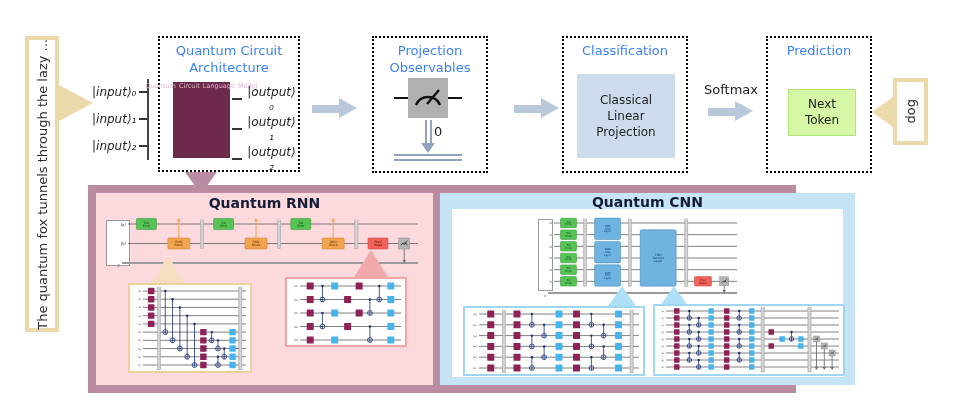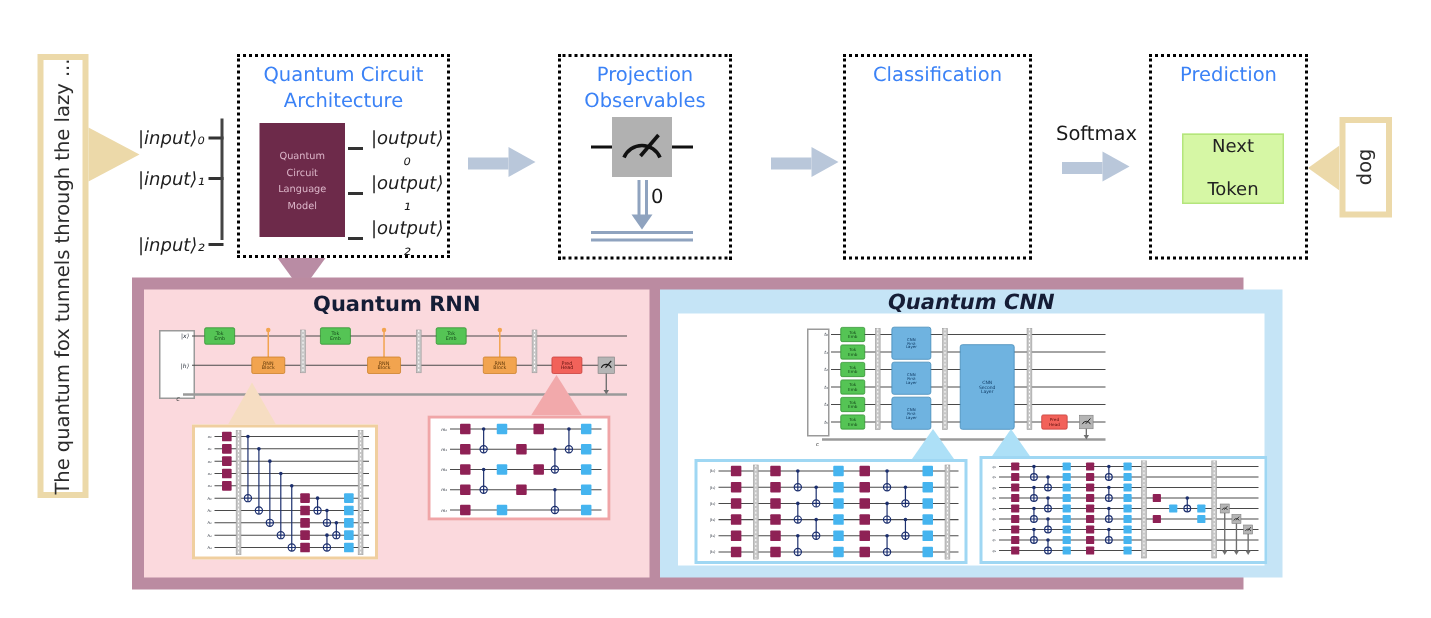--- a/index.html
+++ b/index.html
@@ -10,41 +10,41 @@
   .tanbox{position:absolute;border:4px solid var(--tan,#ecd9a9);background:#fff;
           display:flex;align-items:center;justify-content:center;box-sizing:border-box;}
   .vtext{writing-mode:vertical-rl;transform:rotate(180deg);font-size:13px;color:#2c2c2c;white-space:nowrap;}
   .tri{position:absolute;width:0;height:0;}
   
   .dotted-box{position:absolute;border:2px dotted #000;background:#fff;box-sizing:border-box;text-align:center;}
   .box-title{font-size:13px;line-height:1.3;padding-top:5px;color:#3b82f6;}
   .ket-row{position:absolute;display:flex;align-items:center;gap:3px;font-style:italic;font-size:12px;color:#1d1d1d;}
   .wire-tick{width:10px;height:1.5px;background:#333;}
   .qclm{position:absolute;left:13px;top:44px;width:57px;height:76px;background:var(--maroon_core,#6d2a4a);
-        display:flex;flex-direction:column;justify-content:center;gap:3px;font-size:6.5px;color:#dcb6c9;}
+        display:flex;justify-content:center;gap:3px;font-size:6.5px;color:#dcb6c9;}
   .core-blue{position:absolute;left:13px;top:36px;width:98px;height:84px;background:var(--proj_blue,#ccdcec);
         display:flex;flex-direction:column;justify-content:center;font-size:12px;line-height:1.35;color:#222;}
   .core-green{position:absolute;left:20px;top:51px;width:68px;height:47px;background:var(--next_green,#d6f7a5);
-        border:1px solid #b4e57c;display:flex;flex-direction:column;justify-content:space-between;font-size:12px;line-height:1.3;color:#222;box-sizing:border-box;}
+        border:1px solid #b4e57c;display:flex;flex-direction:column;justify-content:center;font-size:12px;line-height:1.3;color:#222;box-sizing:border-box;}
   
   .flow-arrow{position:absolute;width:45px;height:21px;}
   .flow-arrow .shaft{position:absolute;left:0;top:6.5px;width:27px;height:8px;background:var(--arrow,#b9c7da);}
   .flow-arrow .head{position:absolute;left:27px;top:0;width:0;height:0;
       border-top:10.5px solid transparent;border-bottom:10.5px solid transparent;border-left:18px solid var(--arrow,#b9c7da);}
   .softmax{position:absolute;left:699px;top:82px;width:64px;text-align:center;font-size:13px;color:#1a1a1a;}
   
   .meter-box{position:absolute;left:34px;top:40px;width:40px;height:40px;background:#b1b1b1;}
   .stub{position:absolute;height:2.2px;background:#111;}
   .dropline{position:absolute;width:1.8px;background:var(--steel,#8fa3bf);}
   .drophead{position:absolute;width:0;height:0;border-left:7px solid transparent;border-right:7px solid transparent;
             border-top:10px solid var(--steel,#8fa3bf);}
   .groundline{position:absolute;height:2.4px;background:var(--steel,#8fa3bf);}
   .measured{position:absolute;left:60px;top:86px;font-size:13px;color:#1a1a1a;}
   
-  .panels{position:absolute;left:88px;top:185px;width:708px;height:208px;background:var(--mauve,#bb8ba1);padding-left:33px;}
+  .panels{position:absolute;left:88px;top:185px;width:708px;height:208px;background:var(--mauve,#bb8ba1);}
   .panel{position:absolute;top:8px;height:192px;}
   .rnn-panel{left:8px;width:337px;background:var(--pink_panel,#fbd9dd);}
   .cnn-panel{left:352px;width:415px;background:var(--blue_panel,#c5e4f6);}
   .panel-title{position:absolute;top:2px;left:0;right:0;text-align:center;font-size:14px;font-weight:bold;color:#151d36;}
   .cnn-inner{position:absolute;left:12px;top:16px;width:391px;height:168px;background:#fff;}
   .subbox{position:absolute;background:#fff;box-sizing:border-box;}
   .bracket{position:absolute;background:#fff;border:1px solid #9a9a9a;box-sizing:border-box;}
   svg text{font-family:"DejaVu Sans","Liberation Sans",sans-serif;}
 </style>
 </head>
@@ -58,21 +58,21 @@
   <div class="tri" style="left:59px;top:85px;border-top:18px solid transparent;border-bottom:18px solid transparent;border-left:34px solid var(--tan,#ecd9a9);"></div>
 
   <div class="ket-row" style="left:92px;top:85px;">
     <span>|input⟩₀</span>
       <span class="wire-tick"></span>
   </div>
   <div class="ket-row" style="left:92px;top:112px;">
     <span>|input⟩₁</span>
       <span class="wire-tick"></span>
   </div>
-  <div class="ket-row" style="left:92px;top:139px;margin-top:17px;">
+  <div class="ket-row" style="left:92px;top:139px;">
     <span>|input⟩₂</span>
       <span class="wire-tick"></span>
   </div>
   <div class="abs" style="left:147px;top:79px;width:1.5px;height:81px;background:#444;"></div>
 
   <div class="dotted-box" style="left:158px;top:36px;width:142px;height:136px;">
     <div class="box-title">
       <div>Quantum Circuit</div>
       <div>Architecture</div>
     </div>
@@ -123,20 +123,25 @@
     <div class="groundline" style="left:20px;top:121px;width:68px;"></div>
   </div>
 
   <div class="flow-arrow" style="left:514px;top:98px;">
     <div class="shaft"></div>
       <div class="head"></div>
   </div>
 
   <div class="dotted-box" style="left:562px;top:36px;width:126px;height:137px;">
     <div class="box-title">Classification</div>
+    <div class="core-blue">
+      <div>Classical</div>
+      <div>Linear</div>
+      <div>Projection</div>
+    </div>
   </div>
 
   <div class="softmax">Softmax</div>
   <div class="flow-arrow" style="left:708px;top:101px;">
     <div class="shaft"></div>
       <div class="head"></div>
   </div>
 
   <div class="dotted-box" style="left:766px;top:36px;width:106px;height:137px;">
     <div class="box-title">Prediction</div>
@@ -344,21 +349,21 @@
             <rect x="99.30303030303031" y="2.5" width="7" height="7" rx="0.6" fill="#45b4ef"></rect>
             <rect x="99.30303030303031" y="16" width="7" height="7" rx="0.6" fill="#45b4ef"></rect>
             <rect x="99.30303030303031" y="29.5" width="7" height="7" rx="0.6" fill="#45b4ef"></rect>
             <rect x="99.30303030303031" y="43" width="7" height="7" rx="0.6" fill="#45b4ef"></rect>
             <rect x="99.30303030303031" y="56.5" width="7" height="7" rx="0.6" fill="#45b4ef"></rect>
           </svg>
       </div>
     </div>
 
     <div class="panel cnn-panel">
-      <div class="panel-title" style="top:1px;font-style:italic;">Quantum CNN</div>
+      <div class="panel-title" style="top:1px;">Quantum CNN</div>
       <div class="cnn-inner">
         <div class="bracket" style="left:86px;top:10px;width:15px;height:72px;"></div>
         <svg width="204" height="86" style="position:absolute;left:84px;top:5px;">
             <line x1="18" y1="9" x2="201" y2="9" stroke="#4a4a4a" stroke-width="0.7"></line>
             <line x1="18" y1="20.666666666666664" x2="201" y2="20.666666666666664" stroke="#4a4a4a" stroke-width="0.7"></line>
             <line x1="18" y1="32.33333333333333" x2="201" y2="32.33333333333333" stroke="#4a4a4a" stroke-width="0.7"></line>
             <line x1="18" y1="44" x2="201" y2="44" stroke="#4a4a4a" stroke-width="0.7"></line>
             <line x1="18" y1="55.666666666666664" x2="201" y2="55.666666666666664" stroke="#4a4a4a" stroke-width="0.7"></line>
             <line x1="18" y1="67.33333333333333" x2="201" y2="67.33333333333333" stroke="#4a4a4a" stroke-width="0.7"></line>
             <line x1="12" y1="79" x2="201" y2="79" stroke="#9a9a9a" stroke-width="1.8"></line>

